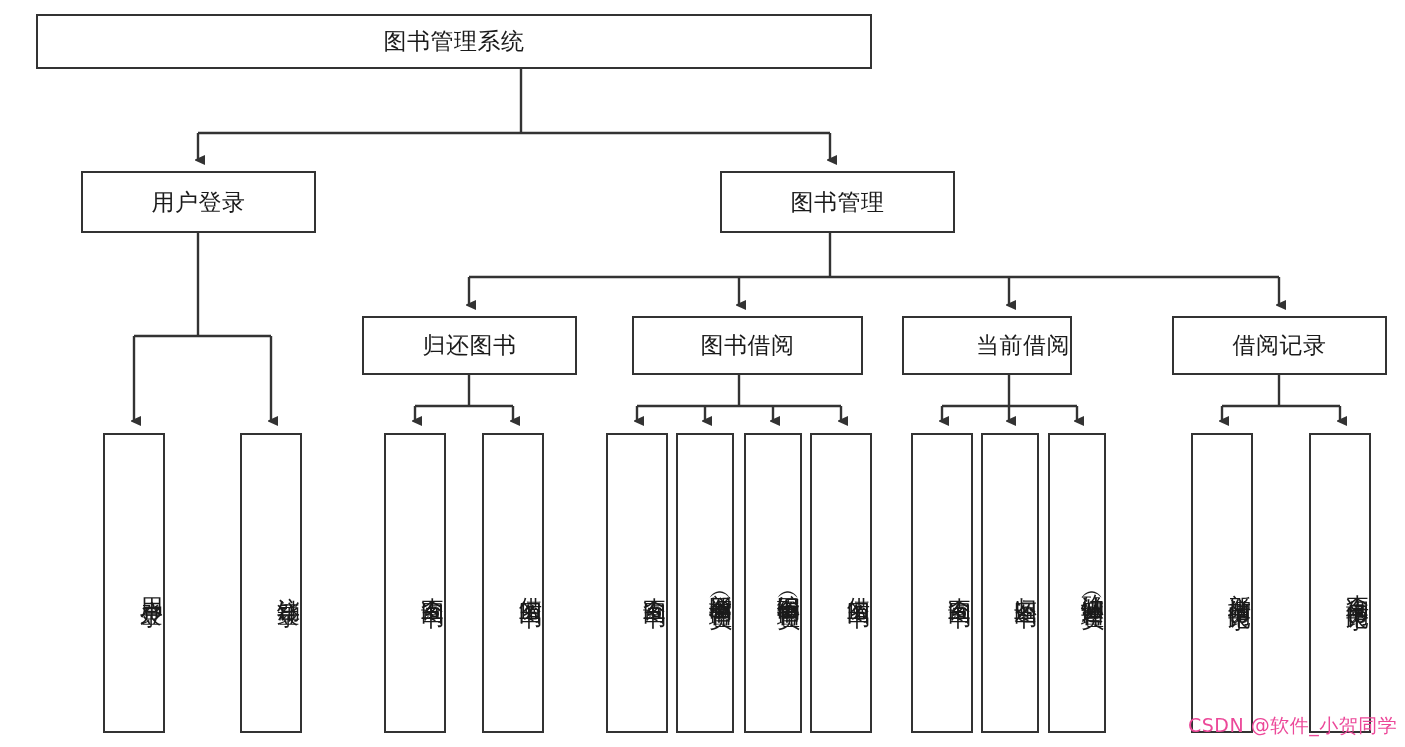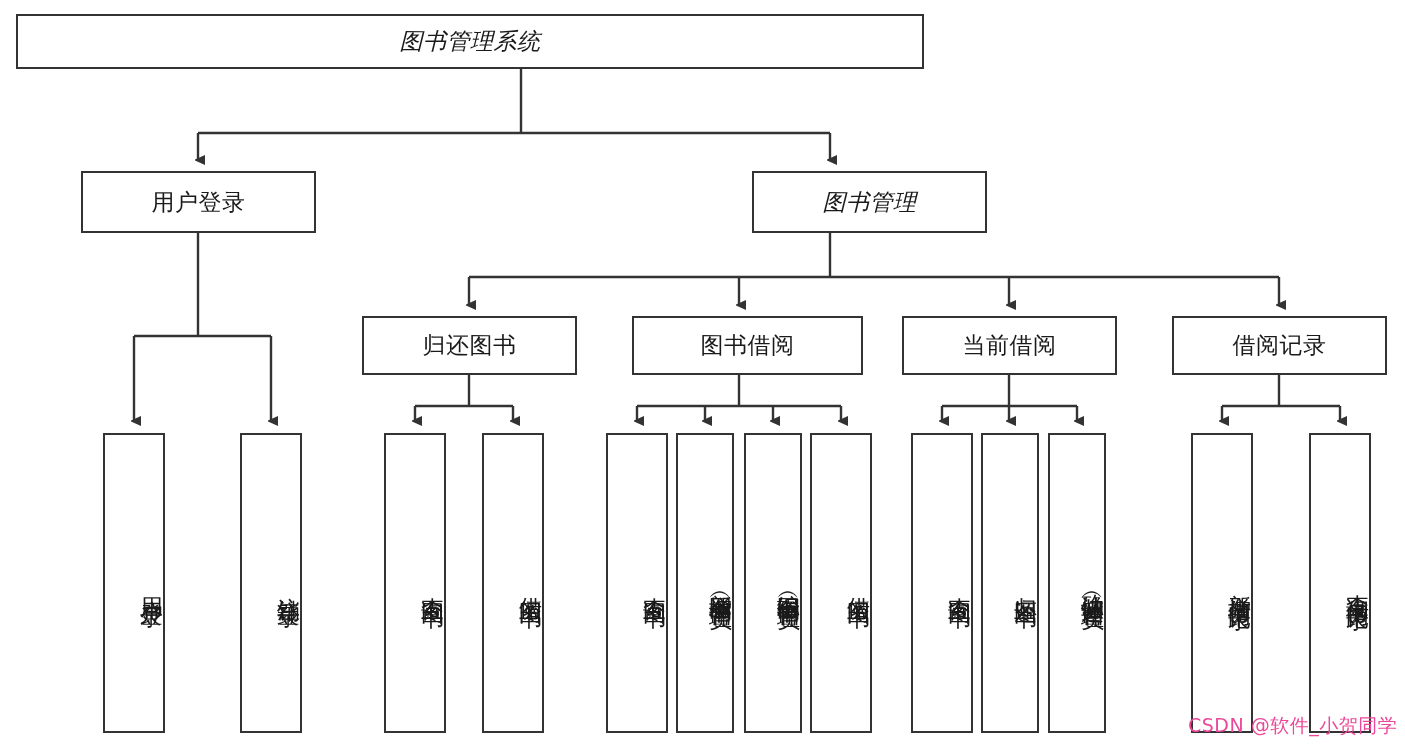--- a/index.html
+++ b/index.html
@@ -116,38 +116,38 @@
       <path d="M1009,406 L1009,421" marker-end="url(#arrow)"></path>
       <path d="M1077,406 L1077,421" marker-end="url(#arrow)"></path>
 
       <path d="M1279,375 L1279,406"></path>
       <path d="M1222,406 L1340,406"></path>
       <path d="M1222,406 L1222,421" marker-end="url(#arrow)"></path>
       <path d="M1340,406 L1340,421" marker-end="url(#arrow)"></path>
     </g>
   </svg>
 
-  <div class="node horiz" style="left:16px; top:14px; width:908px; height:55px;font-style:italic;">
+  <div class="node horiz" style="left:36px; top:14px; width:836px; height:55px;">
     <span>图书管理系统</span>
   </div>
 
   <div class="node horiz" style="left:81px; top:171px; width:235px; height:62px;">
     <span>用户登录</span>
   </div>
-  <div class="node horiz" style="left:752px; top:171px; width:235px; height:62px;font-style:italic;">
+  <div class="node horiz" style="left:720px; top:171px; width:235px; height:62px;">
     <span>图书管理</span>
   </div>
 
   <div class="node horiz" style="left:362px; top:316px; width:215px; height:59px;">
     <span>归还图书</span>
   </div>
   <div class="node horiz" style="left:632px; top:316px; width:231px; height:59px;">
     <span>图书借阅</span>
   </div>
-  <div class="node horiz" style="left:902px; top:316px; width:215px; height:59px;">
+  <div class="node horiz" style="left:902px; top:316px; width:170px; height:59px;justify-content:flex-end;">
     <span>当前借阅</span>
   </div>
   <div class="node horiz" style="left:1172px; top:316px; width:215px; height:59px;">
     <span>借阅记录</span>
   </div>
 
   <div class="node vert" style="left:103px; top:433px; width:62px; height:300px;">
     <span class="vlabel">用户登录</span>
   </div>
   <div class="node vert" style="left:240px; top:433px; width:62px; height:300px;">

